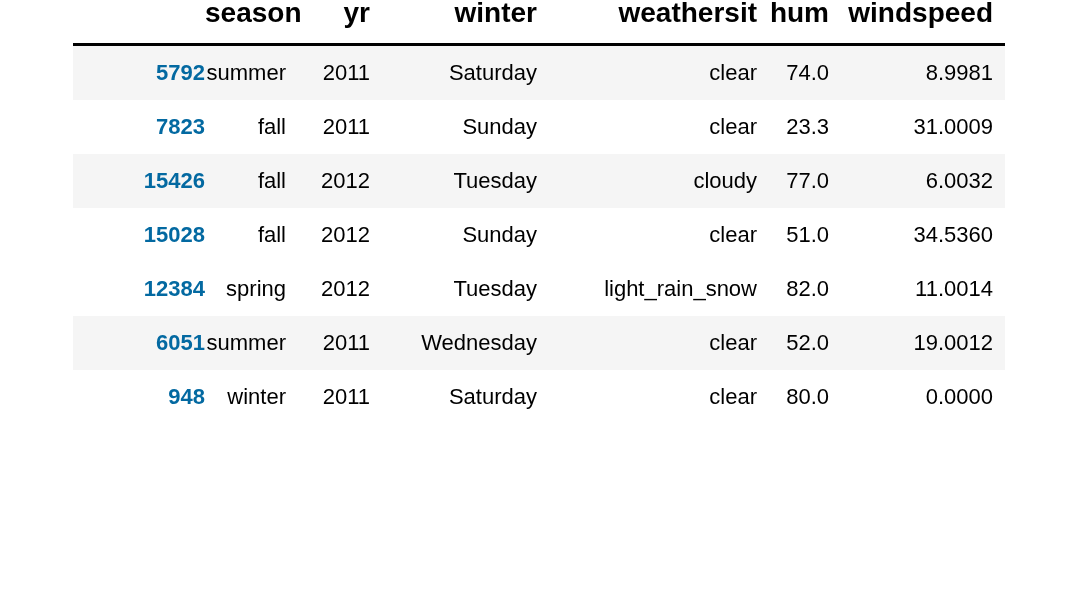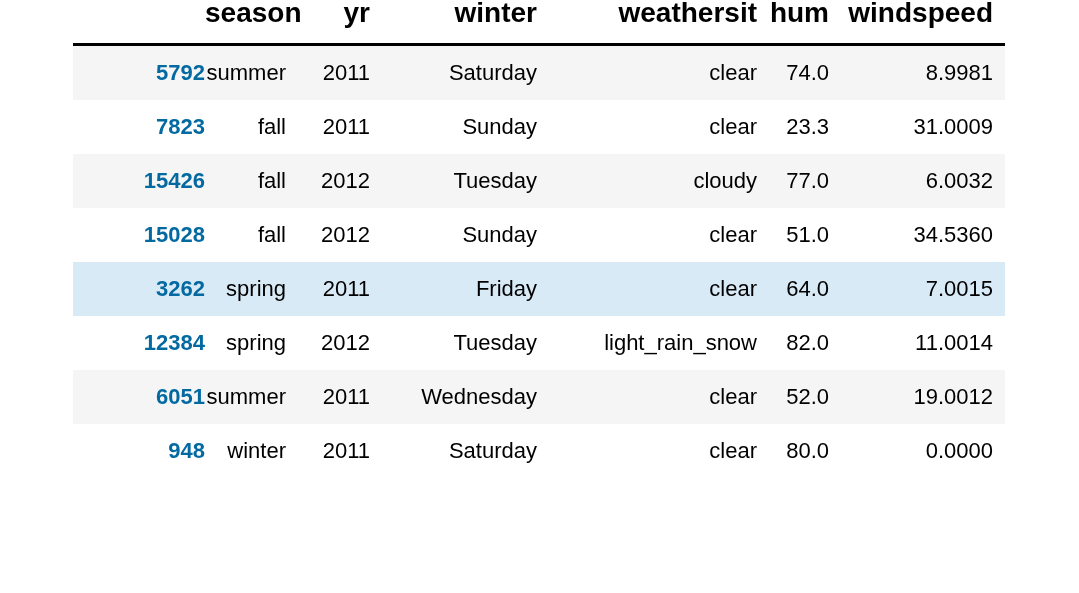--- a/index.html
+++ b/index.html
@@ -142,29 +142,20 @@
         </tr>
         <tr>
           <th class="gap-left">15028</th>
           <td>fall</td>
           <td>2012</td>
           <td>Sunday</td>
           <td>clear</td>
           <td>51.0</td>
           <td class="pad-right">34.5360</td>
         </tr>
-        <tr class="highlight">
-          <th class="gap-left">3262</th>
-          <td>spring</td>
-          <td>2011</td>
-          <td>Friday</td>
-          <td>clear</td>
-          <td>64.0</td>
-          <td class="pad-right">7.0015</td>
-        </tr>
         <tr>
           <th class="gap-left">12384</th>
           <td>spring</td>
           <td>2012</td>
           <td>Tuesday</td>
           <td>light_rain_snow</td>
           <td>82.0</td>
           <td class="pad-right">11.0014</td>
         </tr>
         <tr class="stripe">

